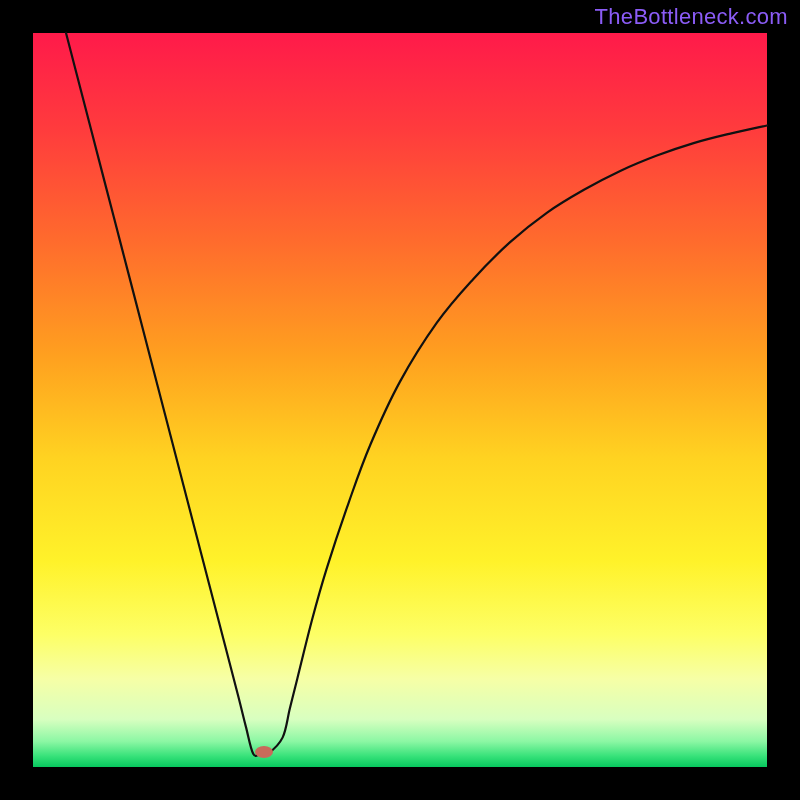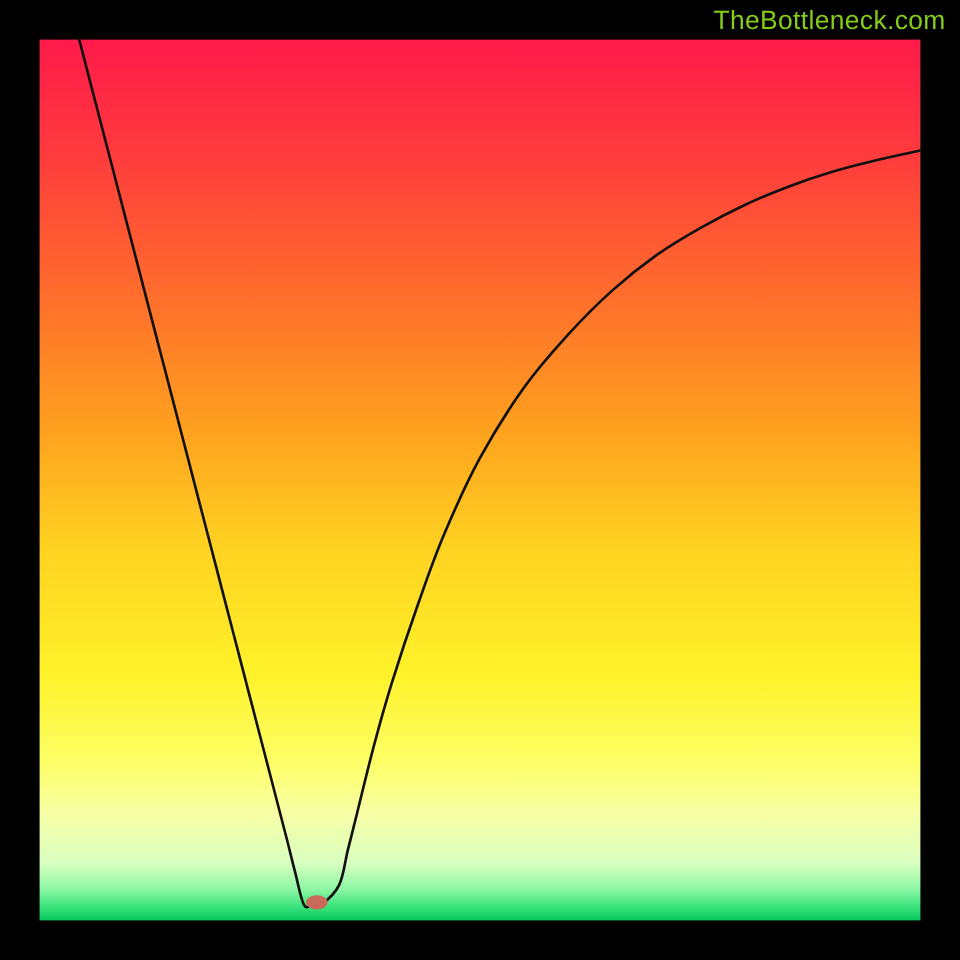--- a/index.html
+++ b/index.html
@@ -14,21 +14,21 @@
   .frame {
     position: relative;
     width: 800px;
     height: 800px;
     background: #000;
   }
   .watermark {
     position: absolute;
     top: 4px;
     right: 12px;
-    color: #84cc16;
+    color: #8b5cf6;
     font-size: 22px;
     letter-spacing: 0.3px;
     z-index: 30;
     user-select: none;
   }
   .plot-outer {
     position: absolute;
     top: 33px;
     left: 33px;
     width: 734px;

